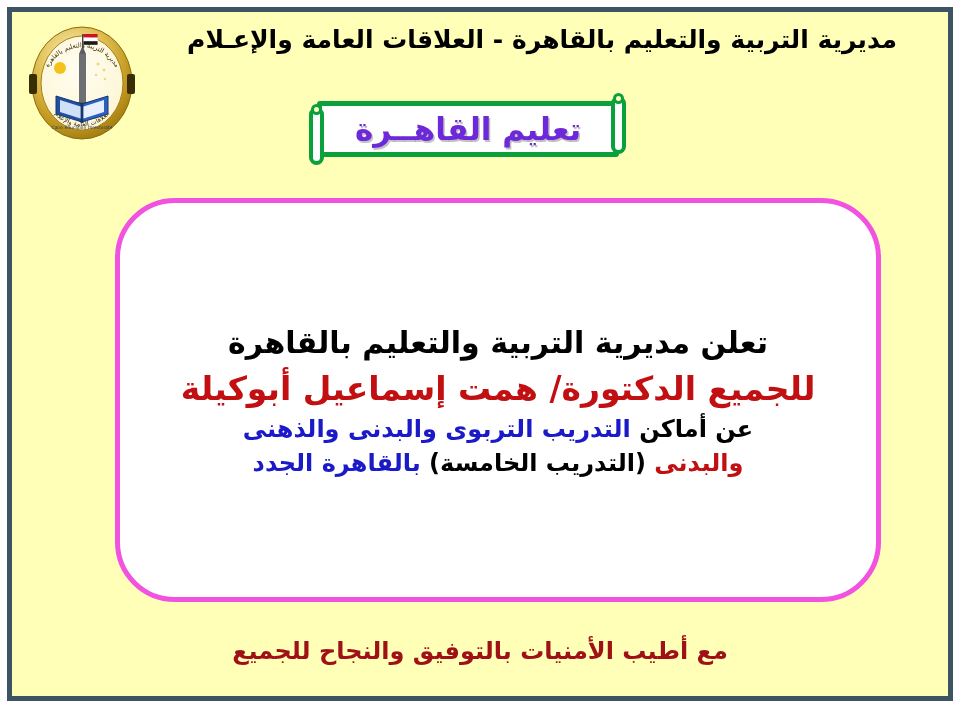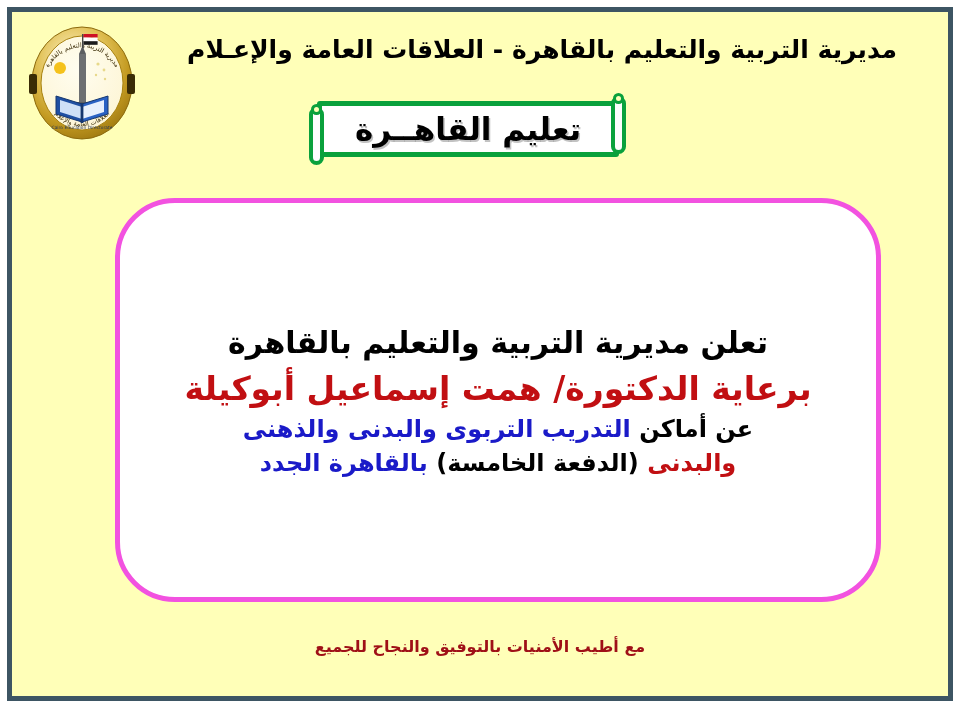--- a/index.html
+++ b/index.html
@@ -45,21 +45,21 @@
   .logo svg { display: block; width: 112px; height: 118px; }
 
   
   .header-bar {
     position: absolute;
     left: 130px;
     top: 14px;
     width: 800px;
     height: 48px;
     display: flex;
-    align-items: center;
+    align-items: flex-start;
     justify-content: center;
   }
   .header-text {
     direction: rtl;
     unicode-bidi: bidi-override;
     font-family: "DejaVu Sans", "Liberation Sans", sans-serif;
     font-size: 25px;
     font-weight: bold;
     color: #000000;
     letter-spacing: 0px;
@@ -126,21 +126,21 @@
   .banner-text {
     position: absolute;
     left: 0; right: 0; top: 0; bottom: 0;
     display: flex;
     align-items: center;
     justify-content: center;
     direction: rtl;
     unicode-bidi: bidi-override;
     font-size: 31px;
     font-weight: bold;
-    color: #000000;
+    color: #6d28d9;
     text-shadow: 1.5px 1.5px 0 rgba(120,120,120,0.45);
     white-space: nowrap;
     padding-bottom: 4px;
   }
 
   
   .content-box {
     position: absolute;
     left: 103px;
     top: 186px;
@@ -193,21 +193,21 @@
 
   
   .footer {
     position: absolute;
     left: 0;
     right: 0;
     top: 625px;
     text-align: center;
     direction: rtl;
     unicode-bidi: bidi-override;
-    font-size: 16px;
+    font-size: 24px;
     font-weight: bold;
     color: #9f1017;
     white-space: nowrap;
   }
 </style>
 </head>
 <body>
 
 <div id="poster">
 
@@ -284,30 +284,30 @@
       <div class="banner-text">تعليم القاهــرة</div>
     </div>
 
     <div class="content-box">
 
       <div class="line line-1">
         <span class="seg-black">تعلن مديرية التربية والتعليم بالقاهرة</span>
       </div>
 
       <div class="line line-2">
-        <span class="seg-red">برعاية الدكتورة/ همت إسماعيل أبوكيلة</span>
+        <span class="seg-red">للجميع الدكتورة/ همت إسماعيل أبوكيلة</span>
       </div>
 
 
       <div class="line line-4">
         <span class="seg-black">عن أماكن </span><span class="seg-blue">التدريب التربوى والبدنى والذهنى</span>
       </div>
 
       <div class="line line-5">
-        <span class="seg-red">والبدنى </span><span class="seg-black">(الدفعة الخامسة) </span><span class="seg-blue">بالقاهرة الجدد</span>
+        <span class="seg-red">والبدنى </span><span class="seg-black">(التدريب الخامسة) </span><span class="seg-blue">بالقاهرة الجدد</span>
       </div>
 
     </div>
 
     <div class="footer">مع أطيب الأمنيات بالتوفيق والنجاح للجميع</div>
 
   </div>
 </div>
 
 </body></html>

